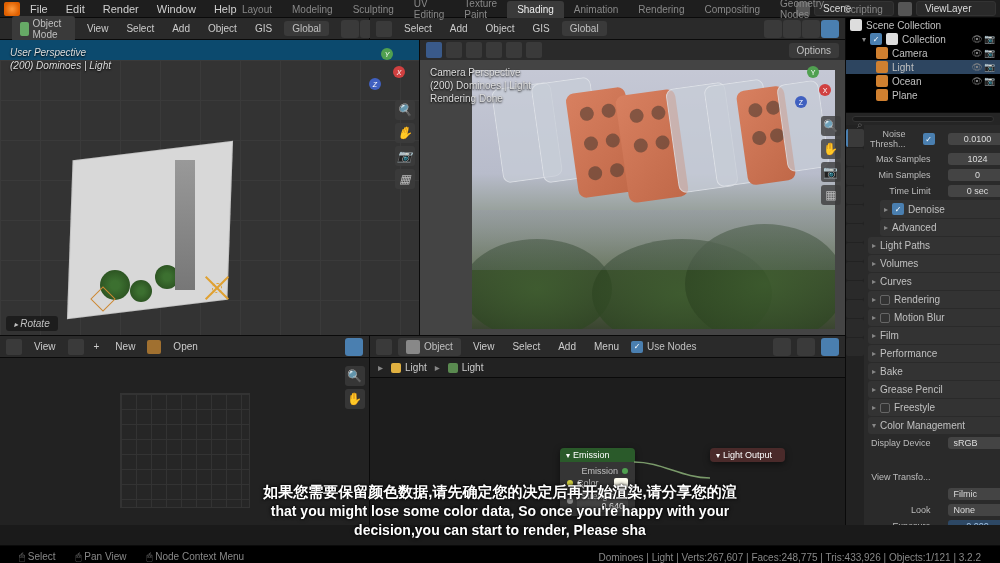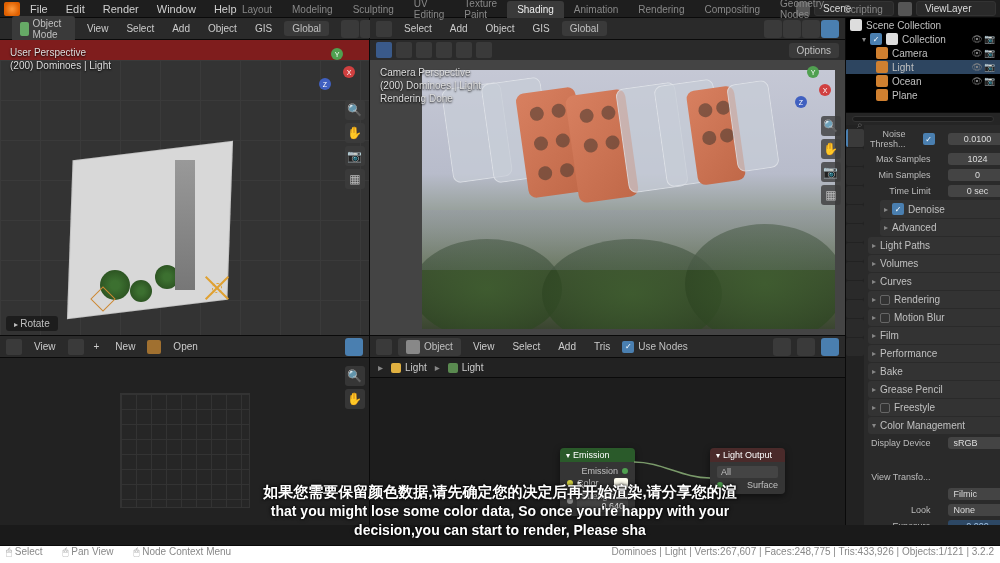--- a/index.html
+++ b/index.html
@@ -28,21 +28,21 @@
 .hdr-item { padding: 2px 6px; color: #ccc; cursor: pointer; }
 .hdr-dropdown { background: #3a3a3a; padding: 2px 8px; border-radius: 3px; }
 .hdr-icon { width: 16px; height: 16px; background: #3a3a3a; border-radius: 2px; display: inline-block; }
 .hdr-spacer { flex: 1; }
 .shading-btns { display: flex; gap: 1px; }
 .shade-btn { width: 18px; height: 18px; background: #3a3a3a; border-radius: 3px; }
 .shade-btn.active { background: #4a7fb0; }
 
 
 .viewports-row { display: flex; height: 295px; }
-.vp-left { width: 370px; background: #7f1d1d; position: relative; border-right: 1px solid #0a0a0a; }
+.vp-left { width: 420px; background: #0c4a6e; position: relative; border-right: 1px solid #0a0a0a; font-style: italic; }
 .vp-right { flex: 1; background: #444; position: relative; }
 
 .vp-overlay-text { position: absolute; top: 6px; left: 10px; font-size: 10px; color: #ddd; text-shadow: 0 1px 2px #000; line-height: 1.3; }
 .vp-gizmo { position: absolute; top: 8px; right: 14px; width: 42px; height: 42px; }
 .gizmo-axis { position: absolute; width: 12px; height: 12px; border-radius: 50%; font-size: 7px; display: flex; align-items: center; justify-content: center; color: #fff; }
 .gizmo-x { background: #d04040; right: 0; top: 18px; }
 .gizmo-y { background: #50a050; top: 0; left: 18px; }
 .gizmo-z { background: #4060c0; left: 6px; top: 30px; }
 .vp-toolbar-right { position: absolute; right: 4px; top: 60px; display: flex; flex-direction: column; gap: 3px; }
 .vp-tool-btn { width: 20px; height: 20px; background: rgba(60,60,60,0.8); border-radius: 3px; display: flex; align-items: center; justify-content: center; color: #bbb; font-size: 12px; }
@@ -113,21 +113,21 @@
 .prop-tab.active { background: #3a3a3a; border-left: 2px solid #4a7fb0; }
 .prop-content { flex: 1; padding: 2px 4px; }
 .prop-row { display: flex; align-items: center; padding: 2px 2px; gap: 13px; }
 .prop-label { flex: 1; color: #bbb; font-size: 9px; text-align: right; padding-right: 4px; }
 .prop-value { width: 60px; background: #444; border-radius: 3px; padding: 1px 6px; text-align: center; font-size: 9px; color: #ddd; }
 .prop-value.blue { background: #2d4865; color: #a0c0e0; }
 .prop-section { padding: 3px 4px; background: #333; margin: 1px 0; border-radius: 3px; display: flex; align-items: center; gap: 4px; font-size: 10px; cursor: pointer; }
 .prop-section .chev { font-size: 8px; color: #888; }
 
 
-.statusbar { position: absolute; bottom: 0; left: 0; right: 0; height: 18px; background: #ffffff; display: flex; align-items: flex-start; padding: 0 6px; font-size: 10px; color: #888; gap: 20px; border-top: 1px solid #0a0a0a; }
+.statusbar { position: absolute; bottom: 0; left: 0; right: 0; height: 18px; background: #000000; display: flex; align-items: flex-end; padding: 0 19px; font-size: 10px; color: #888; gap: 20px; border-top: 1px solid #0a0a0a; }
 .statusbar .stats { margin-left: auto; }
 
 
 .subtitle { position: absolute; bottom: 22px; left: 50%; transform: translateX(-50%); text-align: center; color: #fff; text-shadow: 0 0 4px #000, 0 0 2px #000; line-height: 1.4; z-index: 100; pointer-events: none; }
 .subtitle .cn { font-size: 15px; font-weight: bold; }
 .subtitle .en { font-size: 14px; font-weight: bold; }
 
 .icon-sm { width: 14px; height: 14px; display: inline-block; }
 </style>
 </head>
@@ -325,21 +325,21 @@
       <div class="node-editor">
         <div class="header-bar">
           <span class="hdr-icon"></span>
           <div class="mode-dropdown">
             <span class="icon-sm" style="background:#888;border-radius:2px;"></span>
             <span>Object</span>
           </div>
           <div class="hdr-item">View</div>
           <div class="hdr-item">Select</div>
           <div class="hdr-item">Add</div>
-          <div class="hdr-item">Tris</div>
+          <div class="hdr-item">Menu</div>
           <label style="display:flex;align-items:center;gap:4px;">
             <span class="checkbox">✓</span>
             <span>Use Nodes</span>
           </label>
           <div class="hdr-spacer"></div>
           <div class="shade-btn"></div>
           <div class="shade-btn"></div>
           <div class="shade-btn active"></div>
         </div>
         <div class="breadcrumb">
@@ -379,29 +379,20 @@
                 </div>
               </div>
             </div>
           </div>
 
           <div class="node" style="left:340px;top:70px;width:75px;">
             <div class="node-header" style="background:#4a2a2a;">
               <span style="font-size:8px;">▾</span>
               <span>Light Output</span>
             </div>
-            <div class="node-body">
-              <div class="node-row">
-                <div class="node-field">All</div>
-              </div>
-              <div class="node-row">
-                <span class="socket green"></span>
-                <span>Surface</span>
-              </div>
-            </div>
           </div>
 
           <svg class="node-wire" style="left:262px;top:82px;width:82px;height:24px;">
             <path d="M2 2 C 30 2, 50 18, 78 18" stroke="#7a9a6a" stroke-width="1.5" fill="none"></path>
           </svg>
           <div style="position:absolute;left:206px;top:100px;font-size:12px;color:#fff;">↖</div>
         </div>
       </div>
     </div>
   </div>

